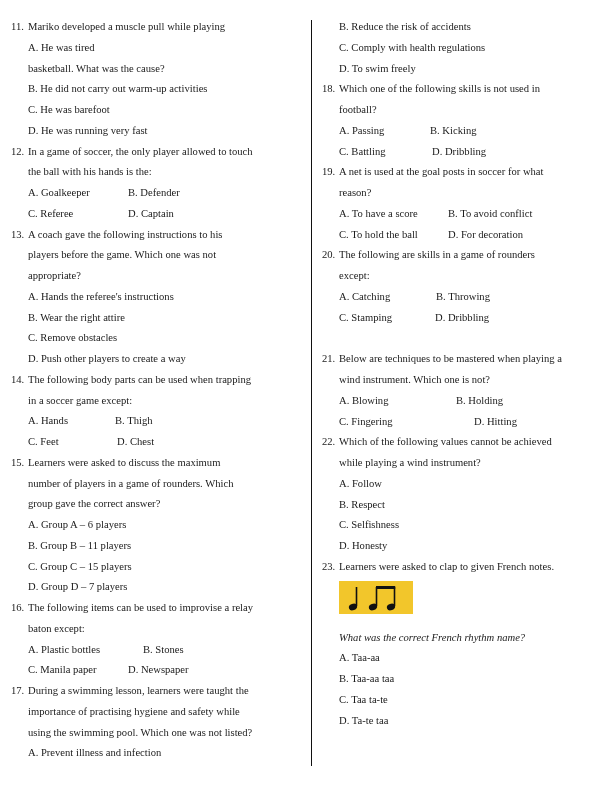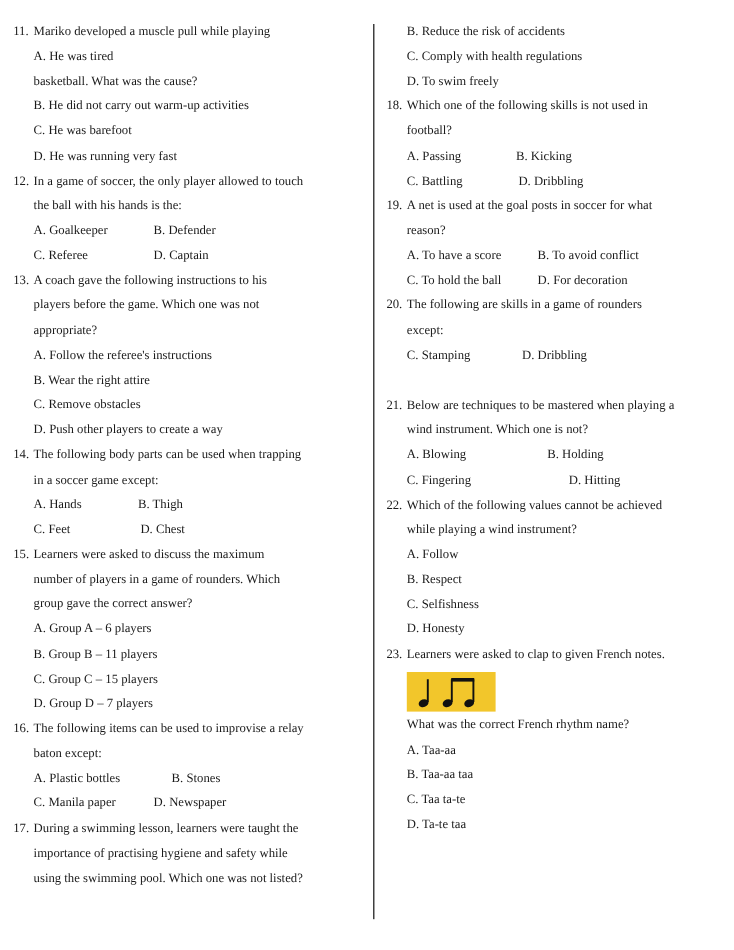--- a/index.html
+++ b/index.html
@@ -9,21 +9,21 @@
   .col.left { left:11px; width:292px; }
   .col.right { left:322px; width:290px; }
   .divider { position:absolute; left:311px; top:20px; width:1px; height:746px; background:#111; }
   .line { height:20.75px; line-height:20.75px; white-space:nowrap; position:relative; }
   .qnum { position:absolute; left:0;text-align:center; }
   .ind { padding-left:17px; }
   .opt2 { position:absolute; }
   .gap { height:21px; }
   .notes { margin-left:17px; margin-top:3px; width:74px; height:33px; background:#f2c62b; position:relative; }
   .notes svg { position:absolute; left:0; top:0; }
-  .q23-after { margin-top:2px; }
+  .q23-after { margin-top:14px;font-style:italic; }
 </style>
 </head>
 <body>
 
 <div class="col left">
 
   <div>
     <div class="line"><span class="qnum">11.</span><span class="ind">Mariko developed a muscle pull while playing</span></div>
     <div class="line ind">A. He was tired</div>
     <div class="line ind">basketball. What was the cause?</div>
@@ -36,21 +36,21 @@
     <div class="line"><span class="qnum">12.</span><span class="ind">In a game of soccer, the only player allowed to touch</span></div>
     <div class="line ind">the ball with his hands is the:</div>
     <div class="line ind"><span>A. Goalkeeper</span><span class="opt2" style="left:117px">B. Defender</span></div>
     <div class="line ind"><span>C. Referee</span><span class="opt2" style="left:117px">D. Captain</span></div>
   </div>
 
   <div>
     <div class="line"><span class="qnum">13.</span><span class="ind">A coach gave the following instructions to his</span></div>
     <div class="line ind">players before the game. Which one was not</div>
     <div class="line ind">appropriate?</div>
-    <div class="line ind">A. Follow the referee's instructions</div>
+    <div class="line ind">A. Hands the referee's instructions</div>
     <div class="line ind">B. Wear the right attire</div>
     <div class="line ind">C. Remove obstacles</div>
     <div class="line ind">D. Push other players to create a way</div>
   </div>
 
   <div>
     <div class="line"><span class="qnum">14.</span><span class="ind">The following body parts can be used when trapping</span></div>
     <div class="line ind">in a soccer game except:</div>
     <div class="line ind"><span>A. Hands</span><span class="opt2" style="left:104px">B. Thigh</span></div>
     <div class="line ind"><span>C. Feet</span><span class="opt2" style="left:106px">D. Chest</span></div>
@@ -70,20 +70,21 @@
     <div class="line"><span class="qnum">16.</span><span class="ind">The following items can be used to improvise a relay</span></div>
     <div class="line ind">baton except:</div>
     <div class="line ind"><span>A. Plastic bottles</span><span class="opt2" style="left:132px">B. Stones</span></div>
     <div class="line ind"><span>C. Manila paper</span><span class="opt2" style="left:117px">D. Newspaper</span></div>
   </div>
 
   <div>
     <div class="line"><span class="qnum">17.</span><span class="ind">During a swimming lesson, learners were taught the</span></div>
     <div class="line ind">importance of practising hygiene and safety while</div>
     <div class="line ind">using the swimming pool. Which one was not listed?</div>
+    <div class="line ind">A. Prevent illness and infection</div>
   </div>
 </div>
 
 <div class="divider"></div>
 
 <div class="col right">
 
   <div>
     <div class="line ind">B. Reduce the risk of accidents</div>
     <div class="line ind">C. Comply with health regulations</div>
@@ -100,20 +101,21 @@
   <div>
     <div class="line"><span class="qnum">19.</span><span class="ind">A net is used at the goal posts in soccer for what</span></div>
     <div class="line ind">reason?</div>
     <div class="line ind"><span>A. To have a score</span><span class="opt2" style="left:126px">B. To avoid conflict</span></div>
     <div class="line ind"><span>C. To hold the ball</span><span class="opt2" style="left:126px">D. For decoration</span></div>
   </div>
 
   <div>
     <div class="line"><span class="qnum">20.</span><span class="ind">The following are skills in a game of rounders</span></div>
     <div class="line ind">except:</div>
+    <div class="line ind"><span>A. Catching</span><span class="opt2" style="left:114px">B. Throwing</span></div>
     <div class="line ind"><span>C. Stamping</span><span class="opt2" style="left:113px">D. Dribbling</span></div>
   </div>
   <div class="gap"></div>
 
   <div>
     <div class="line"><span class="qnum">21.</span><span class="ind">Below are techniques to be mastered when playing a</span></div>
     <div class="line ind">wind instrument. Which one is not?</div>
     <div class="line ind"><span>A. Blowing</span><span class="opt2" style="left:134px">B. Holding</span></div>
     <div class="line ind"><span>C. Fingering</span><span class="opt2" style="left:152px">D. Hitting</span></div>
   </div>

